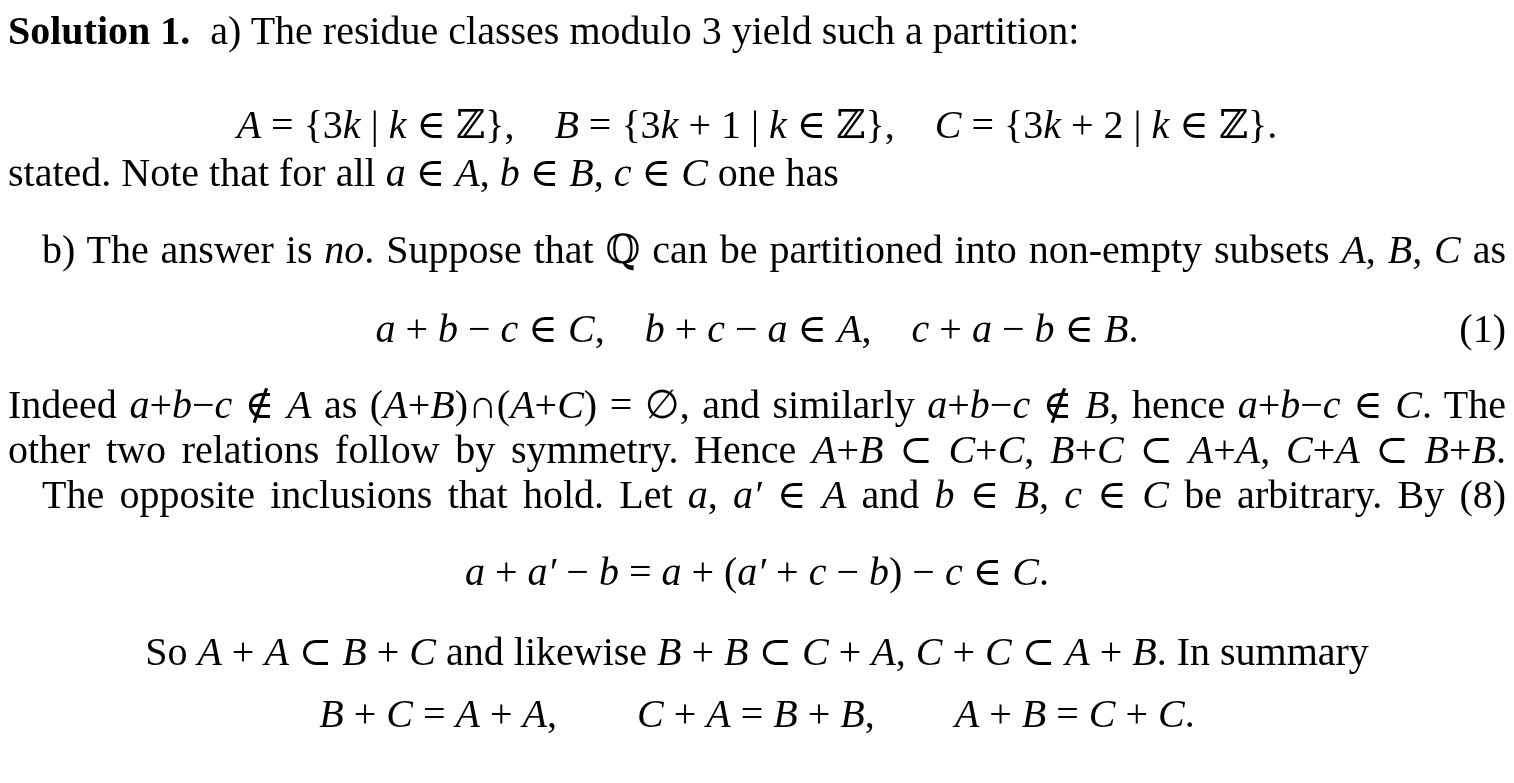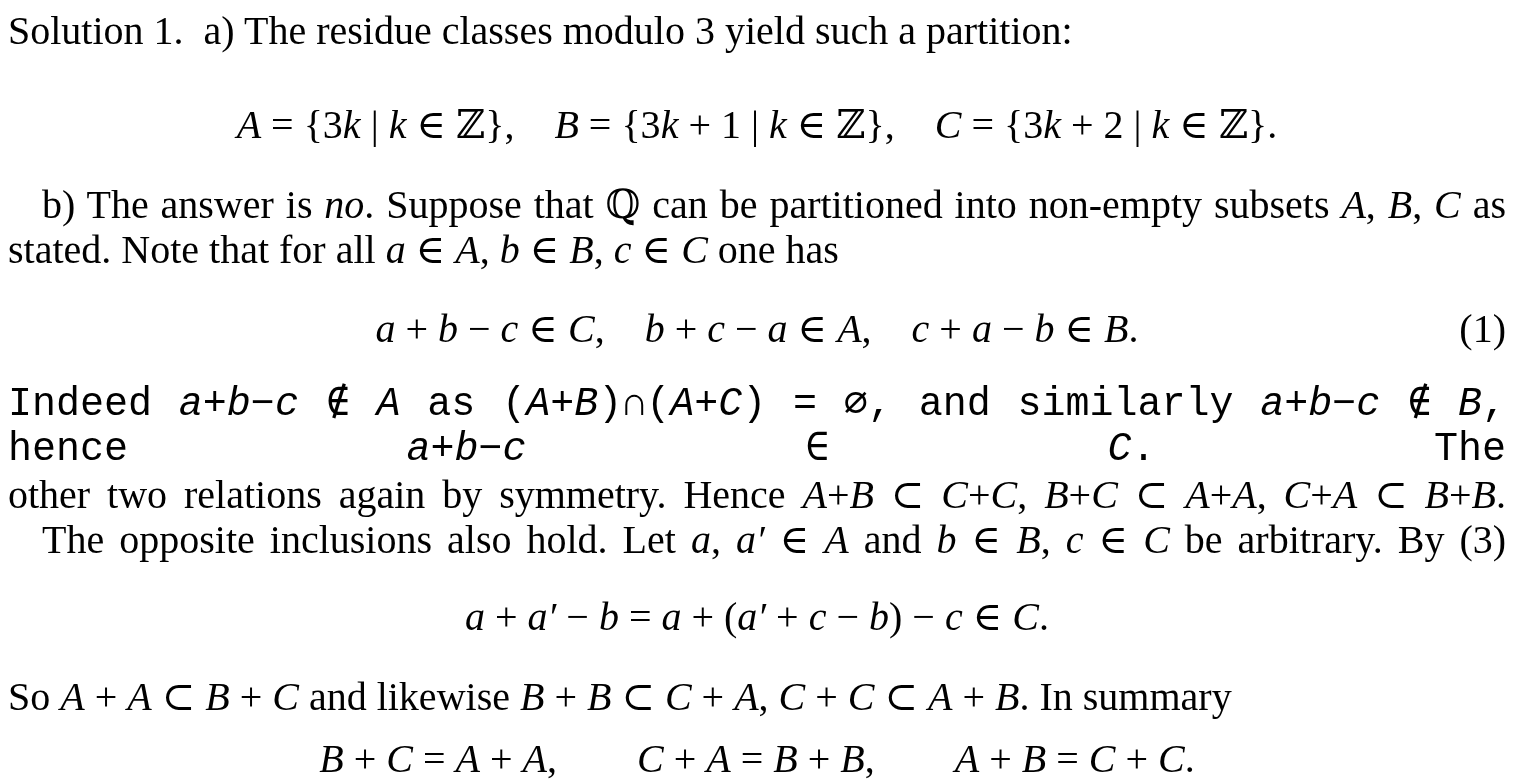--- a/index.html
+++ b/index.html
@@ -15,66 +15,66 @@
     font-family: "Liberation Serif", "DejaVu Serif", "DejaVu Sans", serif;
     font-size: 40px;
   }
   .doc {
     padding: 8px 8px 0 8px;
   }
   .line {
     line-height: 45px;
   }
   .line i, .it { font-style: italic; }
-  .bd { font-weight: 400; }
+  .bd { font-weight: 700; }
   .just {
     text-align: justify;
     text-align-last: justify;
   }
   .indent { text-indent: 34px; }
   .eq {
     text-align: center;
     line-height: 50px;
     position: relative;
   }
   .eq-partition { margin-top: 47px; }
   .p-b        { margin-top: 32px; }
   .eq-one     { margin-top: 32px; }
-  .p-indeed   { margin-top: 28px; font-family: Liberation Mono, monospace; }
+  .p-indeed   { margin-top: 28px; }
   .eq-obtain  { margin-top: 30px; }
-  .p-summary  { margin-top: 32px; }
+  .p-summary  { margin-top: 32px; text-align: center; }
   .eq-final   { margin-top: 15px; }
   .eqtag {
     position: absolute;
     right: 0;
     top: 0;
     line-height: 50px;
     font-style: normal;
   }
 </style>
 </head>
 <body>
 
 <div class="doc">
 
   <div class="line"><span class="bd">Solution 1.</span><span>&nbsp; a) The residue classes modulo 3 yield such a partition:</span></div>
 
   <div class="line eq eq-partition"><i>A</i><span> = {3</span><i>k</i><span> | </span><i>k</i><span> ∈ ℤ}, </span><i>B</i><span> = {3</span><i>k</i><span> + 1 | </span><i>k</i><span> ∈ ℤ}, </span><i>C</i><span> = {3</span><i>k</i><span> + 2 | </span><i>k</i><span> ∈ ℤ}.</span></div>
 
+  <div class="line"><span>stated. Note that for all </span><i>a</i><span> ∈ </span><i>A</i><span>, </span><i>b</i><span> ∈ </span><i>B</i><span>, </span><i>c</i><span> ∈ </span><i>C</i><span> one has</span></div>
+
   <div class="line just indent p-b"><span>b) The answer is </span><span class="it">no</span><span>. Suppose that ℚ can be partitioned into non-empty subsets </span><i>A</i><span>, </span><i>B</i><span>, </span><i>C</i><span> as</span></div>
-
-  <div class="line"><span>stated. Note that for all </span><i>a</i><span> ∈ </span><i>A</i><span>, </span><i>b</i><span> ∈ </span><i>B</i><span>, </span><i>c</i><span> ∈ </span><i>C</i><span> one has</span></div>
 
   <div class="line eq eq-one"><span class="eqtag">(1)</span><i>a</i><span> + </span><i>b</i><span> − </span><i>c</i><span> ∈ </span><i>C</i><span>, </span><i>b</i><span> + </span><i>c</i><span> − </span><i>a</i><span> ∈ </span><i>A</i><span>, </span><i>c</i><span> + </span><i>a</i><span> − </span><i>b</i><span> ∈ </span><i>B</i><span>.</span></div>
 
   <div class="line just p-indeed"><span>Indeed </span><i>a</i><span>+</span><i>b</i><span>−</span><i>c</i><span> ∉ </span><i>A</i><span> as </span><span>(</span><i>A</i><span>+</span><i>B</i><span>)∩(</span><i>A</i><span>+</span><i>C</i><span>) = ∅</span><span>, and similarly </span><i>a</i><span>+</span><i>b</i><span>−</span><i>c</i><span> ∉ </span><i>B</i><span>, hence </span><i>a</i><span>+</span><i>b</i><span>−</span><i>c</i><span> ∈ </span><i>C</i><span>. The</span></div>
 
-  <div class="line just"><span>other two relations again by symmetry. Hence </span><i>A</i><span>+</span><i>B</i><span> ⊂ </span><i>C</i><span>+</span><i>C</i><span>, </span><i>B</i><span>+</span><i>C</i><span> ⊂ </span><i>A</i><span>+</span><i>A</i><span>, </span><i>C</i><span>+</span><i>A</i><span> ⊂ </span><i>B</i><span>+</span><i>B</i><span>.</span></div>
+  <div class="line just"><span>other two relations follow by symmetry. Hence </span><i>A</i><span>+</span><i>B</i><span> ⊂ </span><i>C</i><span>+</span><i>C</i><span>, </span><i>B</i><span>+</span><i>C</i><span> ⊂ </span><i>A</i><span>+</span><i>A</i><span>, </span><i>C</i><span>+</span><i>A</i><span> ⊂ </span><i>B</i><span>+</span><i>B</i><span>.</span></div>
 
-  <div class="line just indent"><span>The opposite inclusions also hold. Let </span><i>a</i><span>, </span><i>a′</i><span> ∈ </span><i>A</i><span> and </span><i>b</i><span> ∈ </span><i>B</i><span>, </span><i>c</i><span> ∈ </span><i>C</i><span> be arbitrary. By (3)</span></div>
+  <div class="line just indent"><span>The opposite inclusions that hold. Let </span><i>a</i><span>, </span><i>a′</i><span> ∈ </span><i>A</i><span> and </span><i>b</i><span> ∈ </span><i>B</i><span>, </span><i>c</i><span> ∈ </span><i>C</i><span> be arbitrary. By (8)</span></div>
 
 
   <div class="line eq eq-obtain"><i>a</i><span> + </span><i>a′</i><span> − </span><i>b</i><span> = </span><i>a</i><span> + (</span><i>a′</i><span> + </span><i>c</i><span> − </span><i>b</i><span>) − </span><i>c</i><span> ∈ </span><i>C</i><span>.</span></div>
 
   <div class="line p-summary"><span>So </span><i>A</i><span> + </span><i>A</i><span> ⊂ </span><i>B</i><span> + </span><i>C</i><span> and likewise </span><i>B</i><span> + </span><i>B</i><span> ⊂ </span><i>C</i><span> + </span><i>A</i><span>, </span><i>C</i><span> + </span><i>C</i><span> ⊂ </span><i>A</i><span> + </span><i>B</i><span>. In summary</span></div>
 
   <div class="line eq eq-final"><i>B</i><span> + </span><i>C</i><span> = </span><i>A</i><span> + </span><i>A</i><span>,  </span><i>C</i><span> + </span><i>A</i><span> = </span><i>B</i><span> + </span><i>B</i><span>,  </span><i>A</i><span> + </span><i>B</i><span> = </span><i>C</i><span> + </span><i>C</i><span>.</span></div>
 
 </div>
 

